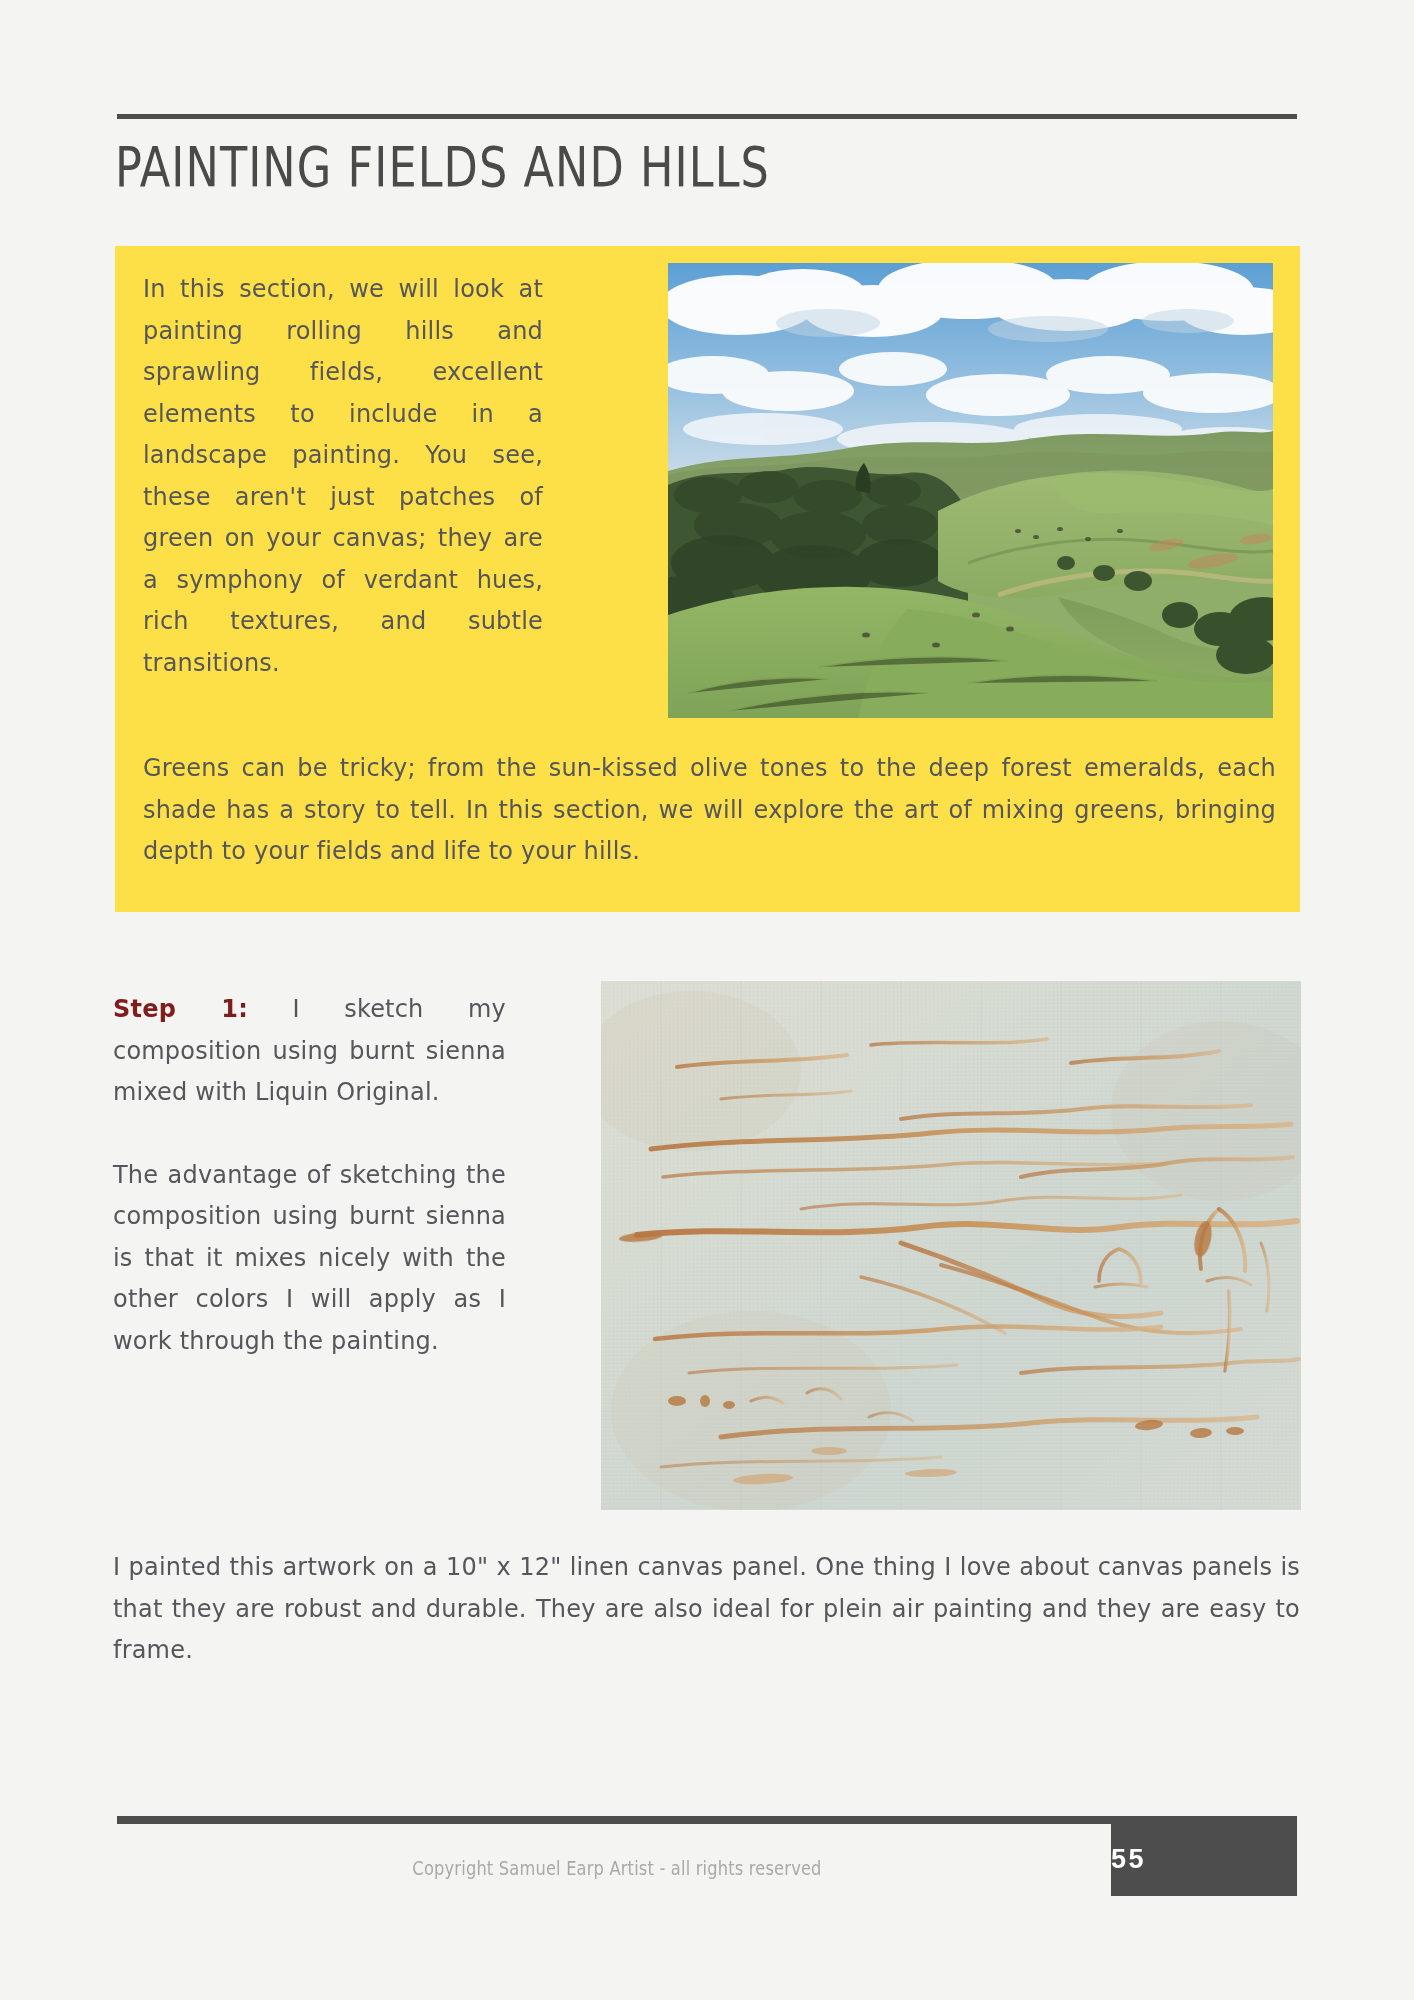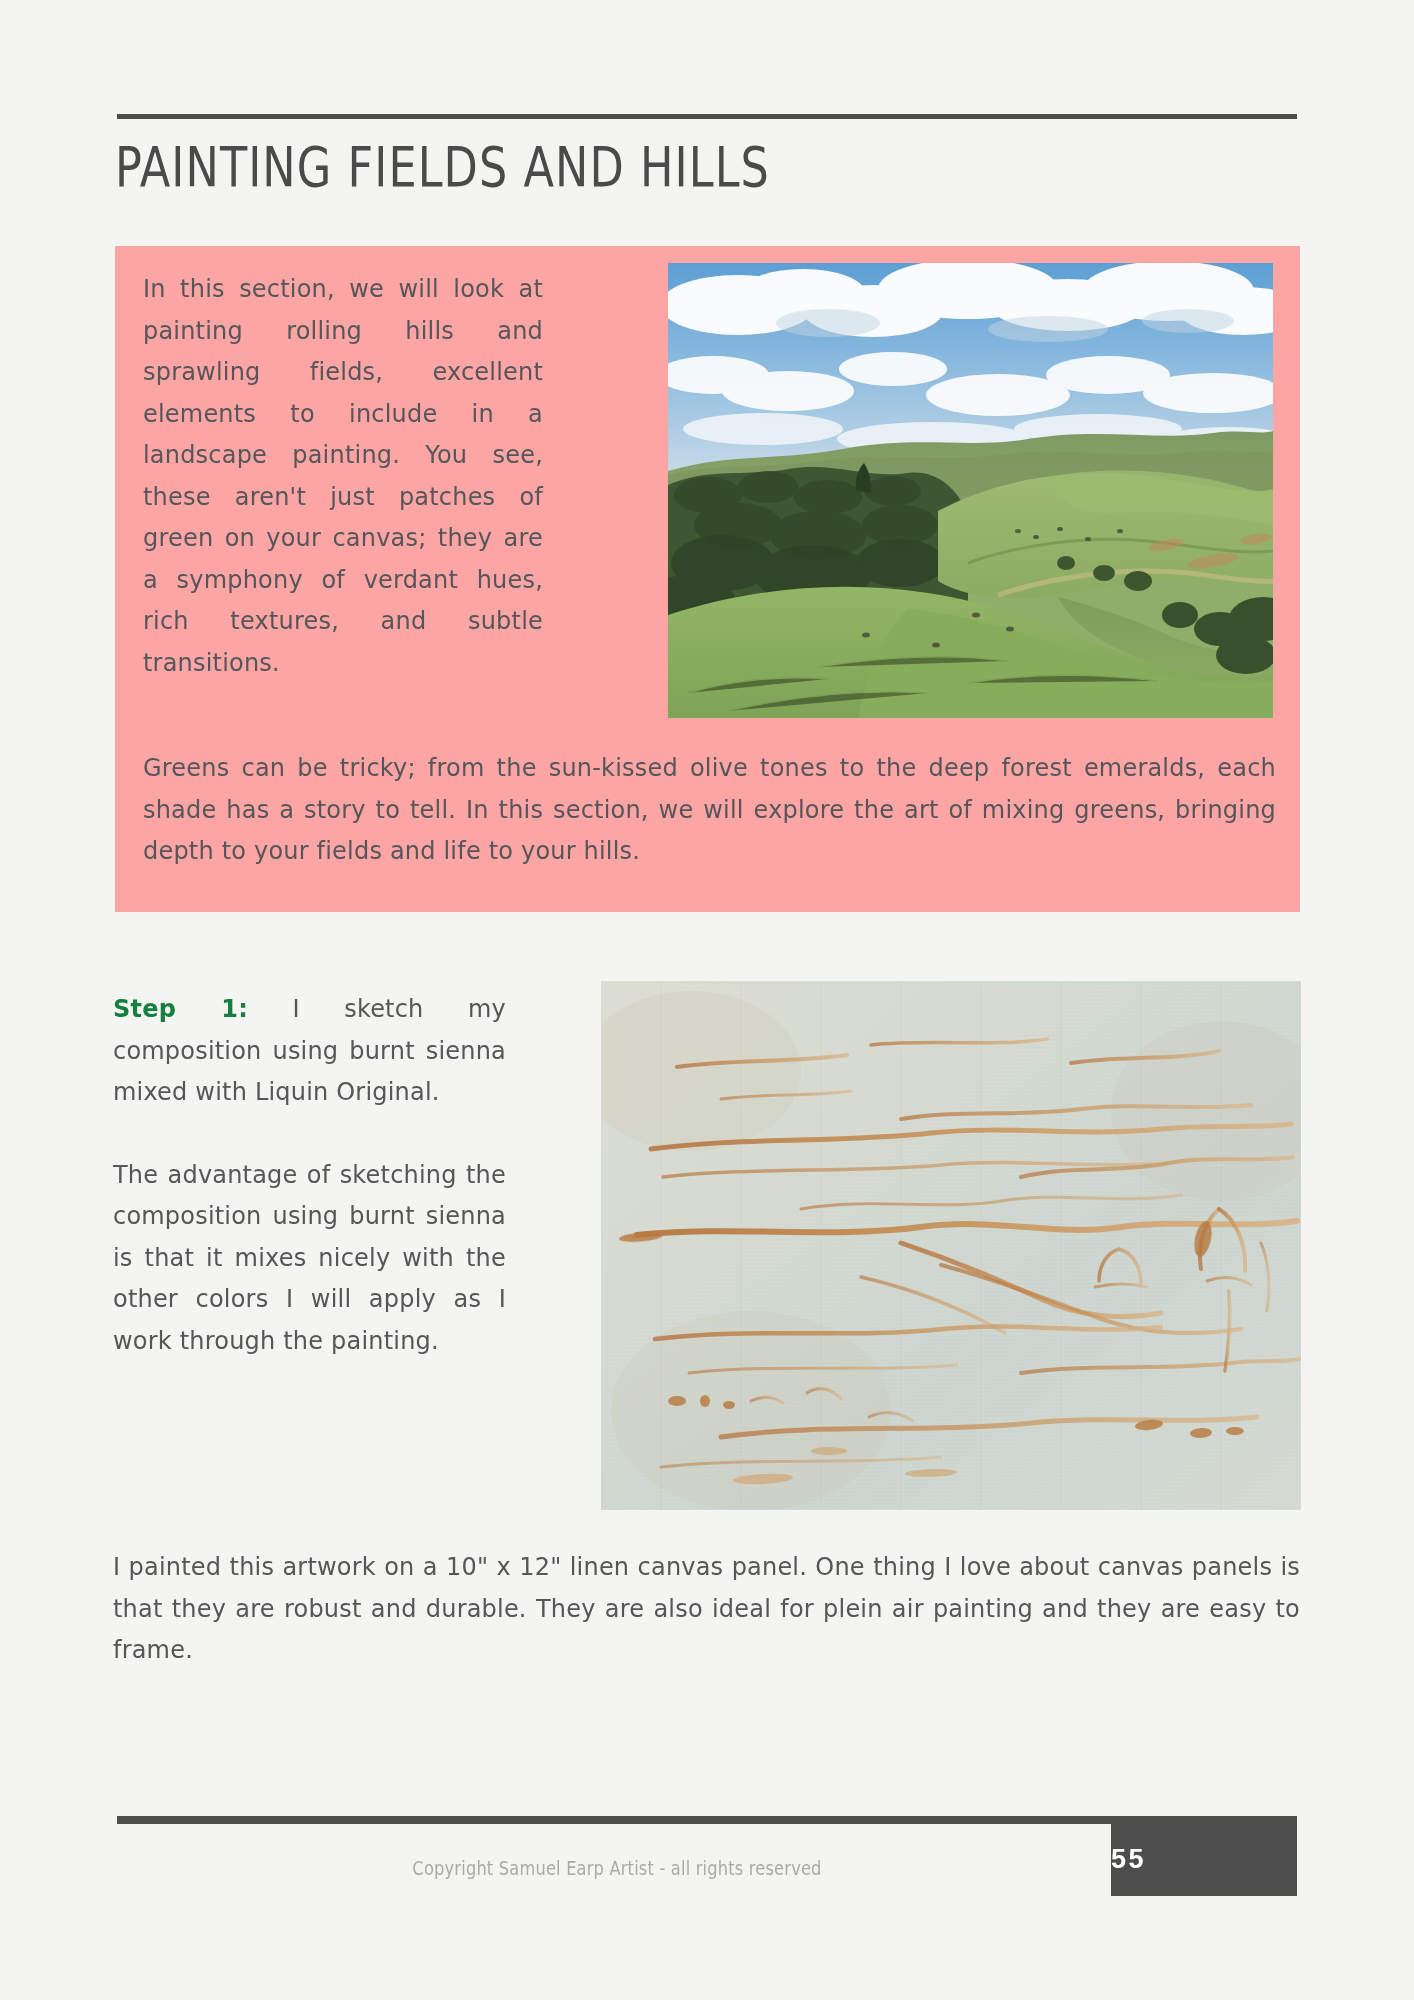--- a/index.html
+++ b/index.html
@@ -44,21 +44,21 @@
     white-space: nowrap;
   }
 
   
   .intro-panel {
     position: absolute;
     left: 115px;
     top: 246px;
     width: 1185px;
     height: 666px;
-    background: #fca5a5;
+    background: #fde047;
   }
 
   .intro-col {
     position: absolute;
     left: 28px;
     top: 23px;
     width: 400px;
   }
 
   .body-text {
@@ -91,21 +91,21 @@
   
   .step-col {
     position: absolute;
     left: 113px;
     top: 989px;
     width: 393px;
   }
 
   .step-para { margin-bottom: 41px; }
   .step-para:last-child { margin-bottom: 0; }
-  .strong { font-weight: 700; color: #15803d; }
+  .strong { font-weight: 700; color: #7f1d1d; }
 
   .sketch-photo {
     position: absolute;
     left: 601px;
     top: 981px;
     width: 700px;
     height: 529px;
     overflow: hidden;
     background: #d9dcd2;
   }

